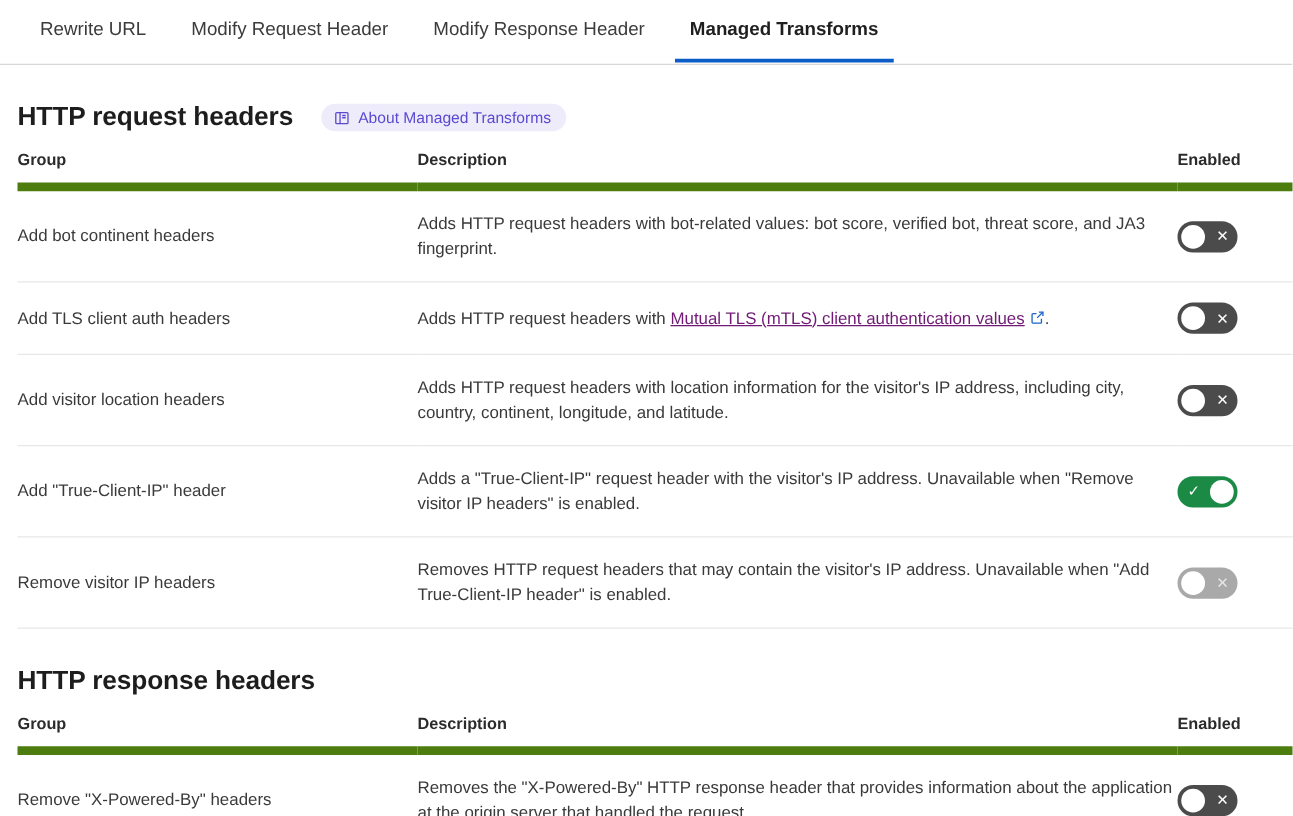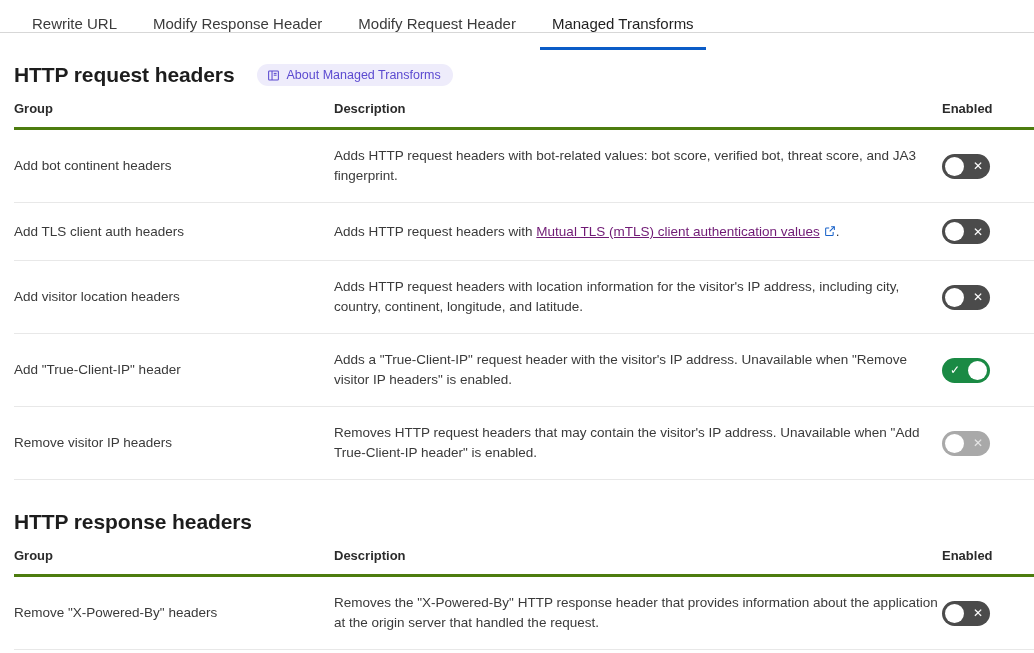--- a/index.html
+++ b/index.html
@@ -10,21 +10,21 @@
     font-family: "Liberation Sans", sans-serif;
     color: #313131;
     overflow: hidden;
   }
 
   
   .tabbar {
     position: relative;
     display: flex;
     align-items: flex-start;
-    height: 33px;
+    height: 52px;
     padding: 0 0 0 14px;
   }
   .tabbar::after {
     content: "";
     position: absolute;
     left: 0; right: 0; bottom: 0;
     height: 1px;
     background: #d7d7d7;
   }
   .tab {
@@ -34,21 +34,21 @@
     color: #3b3b3b;
     white-space: nowrap;
     cursor: pointer;
     background: none;
     border: none;
     font-family: inherit;
     line-height: 20px;
   }
   .tab.active {
     color: #1f1f1f;
-    font-weight: 400;
+    font-weight: 700;
     text-align: right;
   }
   .tab.active::after {
     content: "";
     position: absolute;
     left: 6px; right: 6px; bottom: -1px;
     height: 3px;
     background: #0b5cc7;
     z-index: 2;
   }
@@ -88,21 +88,21 @@
     width: 100%;
     border-collapse: collapse;
     table-layout: fixed;
   }
   table.mt th {
     text-align: left;
     font-size: 13px;
     font-weight: 700;
     color: #2b2b2b;
     padding: 0 0 11px 0;
-    border-bottom: 3px solid #4d7c0f;
+    border-bottom: 7px solid #4d7c0f;
   }
   table.mt td {
     padding: 16px 0;
     border-bottom: 1px solid #e8e8e8;
     vertical-align: middle;
     font-size: 13.5px;
     color: #3a3a3a;
     line-height: 20px;
   }
   col.c-group { width: 320px; }
@@ -159,22 +159,22 @@
   .toggle.on .knob { left: auto; right: 3px; }
   .toggle.on .mark { right: auto; left: 8px; }
   .toggle.disabled { background: #a9a9a9; cursor: default; }
   .toggle.disabled .mark { color: #e6e6e6; }
 </style>
 </head>
 <body>
 
 <div class="tabbar">
     <button class="tab">Rewrite URL</button>
+    <button class="tab">Modify Request Header</button>
     <button class="tab">Modify Response Header</button>
-    <button class="tab">Modify Request Header</button>
     <button class="tab active">Managed Transforms</button>
   </div>
 
 <div id="sections-root">
     <div class="section">
       <div class="section-head">
         <span class="section-title">HTTP request headers</span>
         <a class="about-badge">
           <span class="bicon">
             <svg width="13" height="13" viewBox="0 0 16 16" fill="none" stroke="#5b4ad0" stroke-width="1.3">

